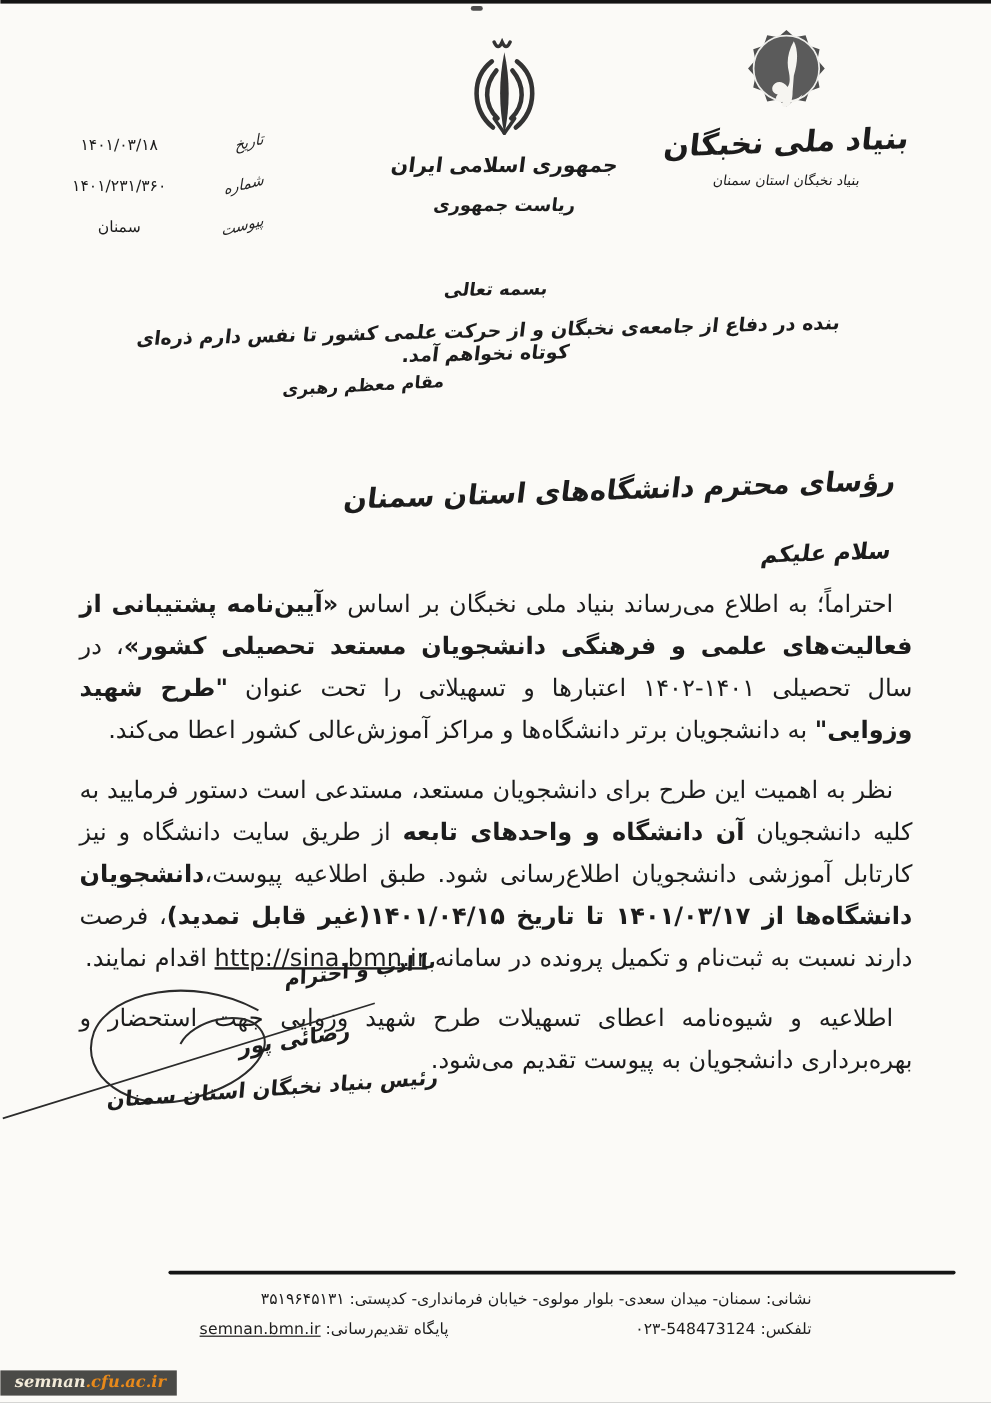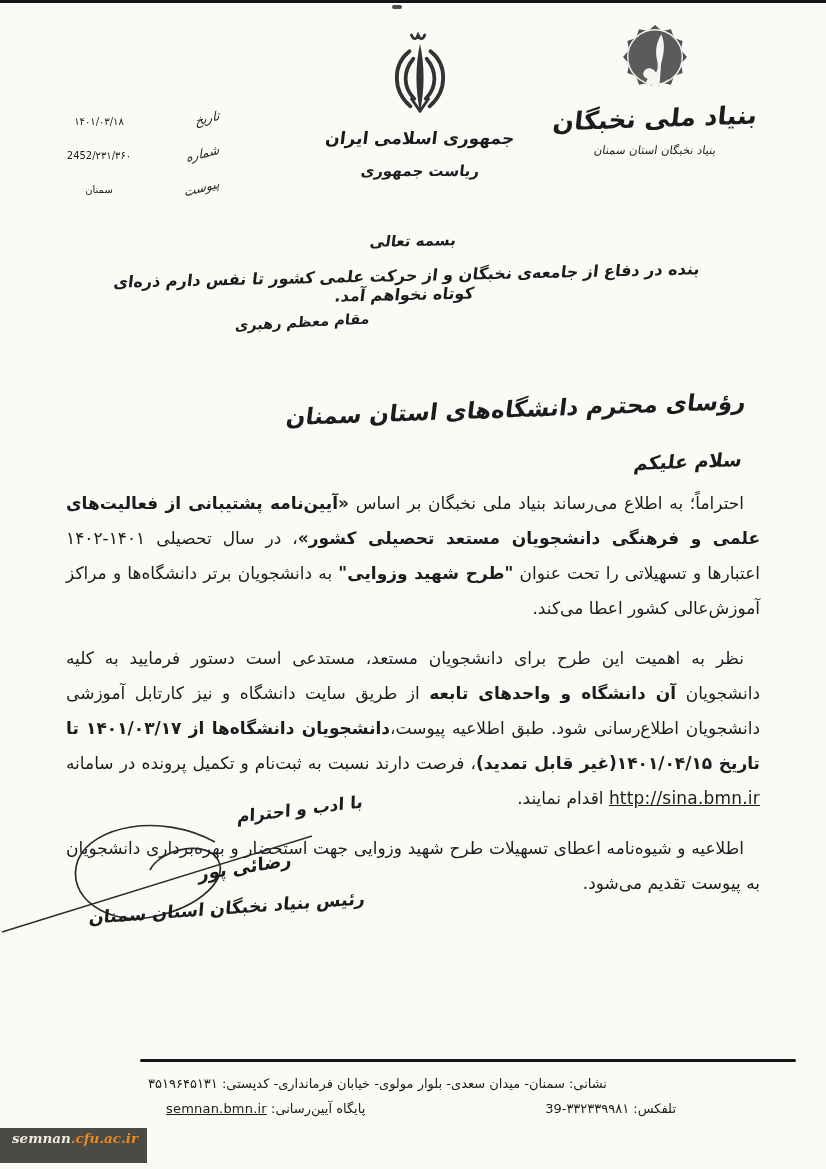--- a/index.html
+++ b/index.html
@@ -18,58 +18,58 @@
   .org-branch{font-size:11.5px;margin-top:10px;transform:skewX(-8deg);}
 
   .lh-center{position:absolute;top:26px;left:305px;width:230px;text-align:center;}
   .lh-center svg{display:block;margin:0 auto 6px;}
   .gov-country{font-size:17px;font-weight:700;transform:skewX(-7deg);}
   .gov-office{font-size:15px;font-weight:700;margin-top:14px;transform:skewX(-7deg);}
 
   .meta{position:absolute;top:104px;left:30px;width:190px;font-size:13px;}
   .meta-row{display:flex;align-items:center;height:34px;}
   .meta-label{width:52px;font-size:12.5px;font-style:italic;transform:rotate(-14deg) skewX(-10deg);color:#262626;}
-  .meta-value{flex:1;text-align:center;font-size:10px;letter-spacing:.5px;}
+  .meta-value{flex:1;text-align:center;font-size:13px;letter-spacing:.5px;}
 
   
   .besmele{position:absolute;top:232px;left:0;right:0;text-align:center;
     font-size:15px;font-weight:700;transform:skewX(-9deg) rotate(-1deg);}
   .quote{position:absolute;top:266px;left:95px;right:110px;text-align:center;
     font-size:16px;font-weight:600;transform:rotate(-1.3deg) skewX(-8deg);}
   .attribution{position:absolute;top:314px;left:235px;font-size:14.5px;font-weight:600;
     transform:rotate(-3deg) skewX(-8deg);}
 
   
   .recipient{position:absolute;top:396px;right:80px;font-size:23px;font-weight:700;
     transform:rotate(-2deg) skewX(-9deg);}
   .salutation{position:absolute;top:450px;right:84px;font-size:19px;font-weight:700;
     transform:rotate(-2deg) skewX(-9deg);}
 
   .body-text{position:absolute;top:486px;right:66px;left:66px;
-    font-size:17px;line-height:35px;text-align:justify;}
+    font-size:20px;line-height:35px;text-align:justify;}
   .body-text p{margin:0 0 15px;text-indent:16px;}
   .b{font-weight:700;}
   .url{letter-spacing:.2px;text-decoration:underline;}
 
   
   .closing{position:absolute;top:799px;left:225px;width:150px;text-align:center;
     font-size:17px;font-weight:700;transform:rotate(-7deg) skewX(-9deg);}
   .sig-svg{position:absolute;top:810px;left:0;}
   .sig-name{position:absolute;top:856px;left:198px;font-size:18px;font-weight:700;
     transform:rotate(-9deg) skewX(-9deg);}
   .sig-title{position:absolute;top:898px;left:82px;width:290px;text-align:center;
     font-size:17.5px;font-weight:700;transform:rotate(-4deg) skewX(-9deg);}
 
   
   .footer-rule{position:absolute;top:1059px;left:140px;right:30px;height:3px;background:#151515;border-radius:2px;}
-  .footer-line1{position:absolute;top:1076px;left:148px;right:150px;text-align:left;font-size:13px;}
+  .footer-line1{position:absolute;top:1076px;left:168px;right:150px;text-align:right;font-size:13px;}
   .footer-line2{position:absolute;top:1101px;left:166px;right:150px;display:flex;
     justify-content:space-between;font-size:13px;}
 
-  .watermark{position:absolute;left:0;bottom:6px;background:#4a4a47;padding:2px 9px 17px 12px;
+  .watermark{position:absolute;left:0;bottom:6px;background:#4a4a47;padding:2px 9px 3px 12px;
     font-size:13.5px;font-weight:700;font-style:italic;direction:ltr;
     font-family:"DejaVu Serif","DejaVu Sans",serif;}
   .wm-name{color:#f2ead8;}
   .wm-suffix{color:#e8891a;}
 </style>
 </head>
 <body>
 
 <div class="page">
 
@@ -106,21 +106,21 @@
     <div class="gov-office">ریاست جمهوری</div>
   </div>
 
   <div class="meta">
     <div class="meta-row">
       <span class="meta-label">تاریخ</span>
       <span class="meta-value">۱۴۰۱/۰۳/۱۸</span>
     </div>
     <div class="meta-row">
       <span class="meta-label">شماره</span>
-      <span class="meta-value">2452/۲۳۱/۳۶۰</span>
+      <span class="meta-value">۱۴۰۱/۲۳۱/۳۶۰</span>
     </div>
     <div class="meta-row">
       <span class="meta-label">پیوست</span>
       <span class="meta-value">سمنان</span>
     </div>
   </div>
 
   <div class="besmele">بسمه تعالی</div>
   <div class="quote">بنده در دفاع از جامعه‌ی نخبگان و از حرکت علمی کشور تا نفس دارم ذره‌ای کوتاه نخواهم آمد.</div>
   <div class="attribution">مقام معظم رهبری</div>
@@ -138,21 +138,21 @@
   <svg class="sig-svg" width="360" height="135" viewBox="0 0 360 135" aria-hidden="true">
     <path d="M215,32 C160,2 92,16 78,50 C64,88 110,116 152,107 C202,97 232,66 216,47 C202,30 160,40 150,60" fill="none" stroke="#2b2b2b" stroke-width="1.7"></path>
     <path d="M2,122 L312,26" fill="none" stroke="#2b2b2b" stroke-width="1.4"></path>
   </svg>
   <div class="sig-name">رضائی پور</div>
   <div class="sig-title">رئیس بنیاد نخبگان استان سمنان</div>
 
   <div class="footer-rule"></div>
   <div class="footer-line1">نشانی: سمنان- میدان سعدی- بلوار مولوی- خیابان فرمانداری- کدپستی: ۳۵۱۹۶۴۵۱۳۱</div>
   <div class="footer-line2">
-    <span>تلفکس: ۳۳۲۳۳۹۹۸۱-39</span>
-    <span><span>پایگاه آیین‌رسانی:</span> <span class="url">semnan.bmn.ir</span></span>
+    <span>تلفکس: 548473124-۰۲۳</span>
+    <span><span>پایگاه تقدیم‌رسانی:</span> <span class="url">semnan.bmn.ir</span></span>
   </div>
 
   <div class="watermark">
     <span class="wm-name">semnan</span><span class="wm-suffix">.cfu.ac.ir</span>
   </div>
 
 </div>
 
 </body></html>

